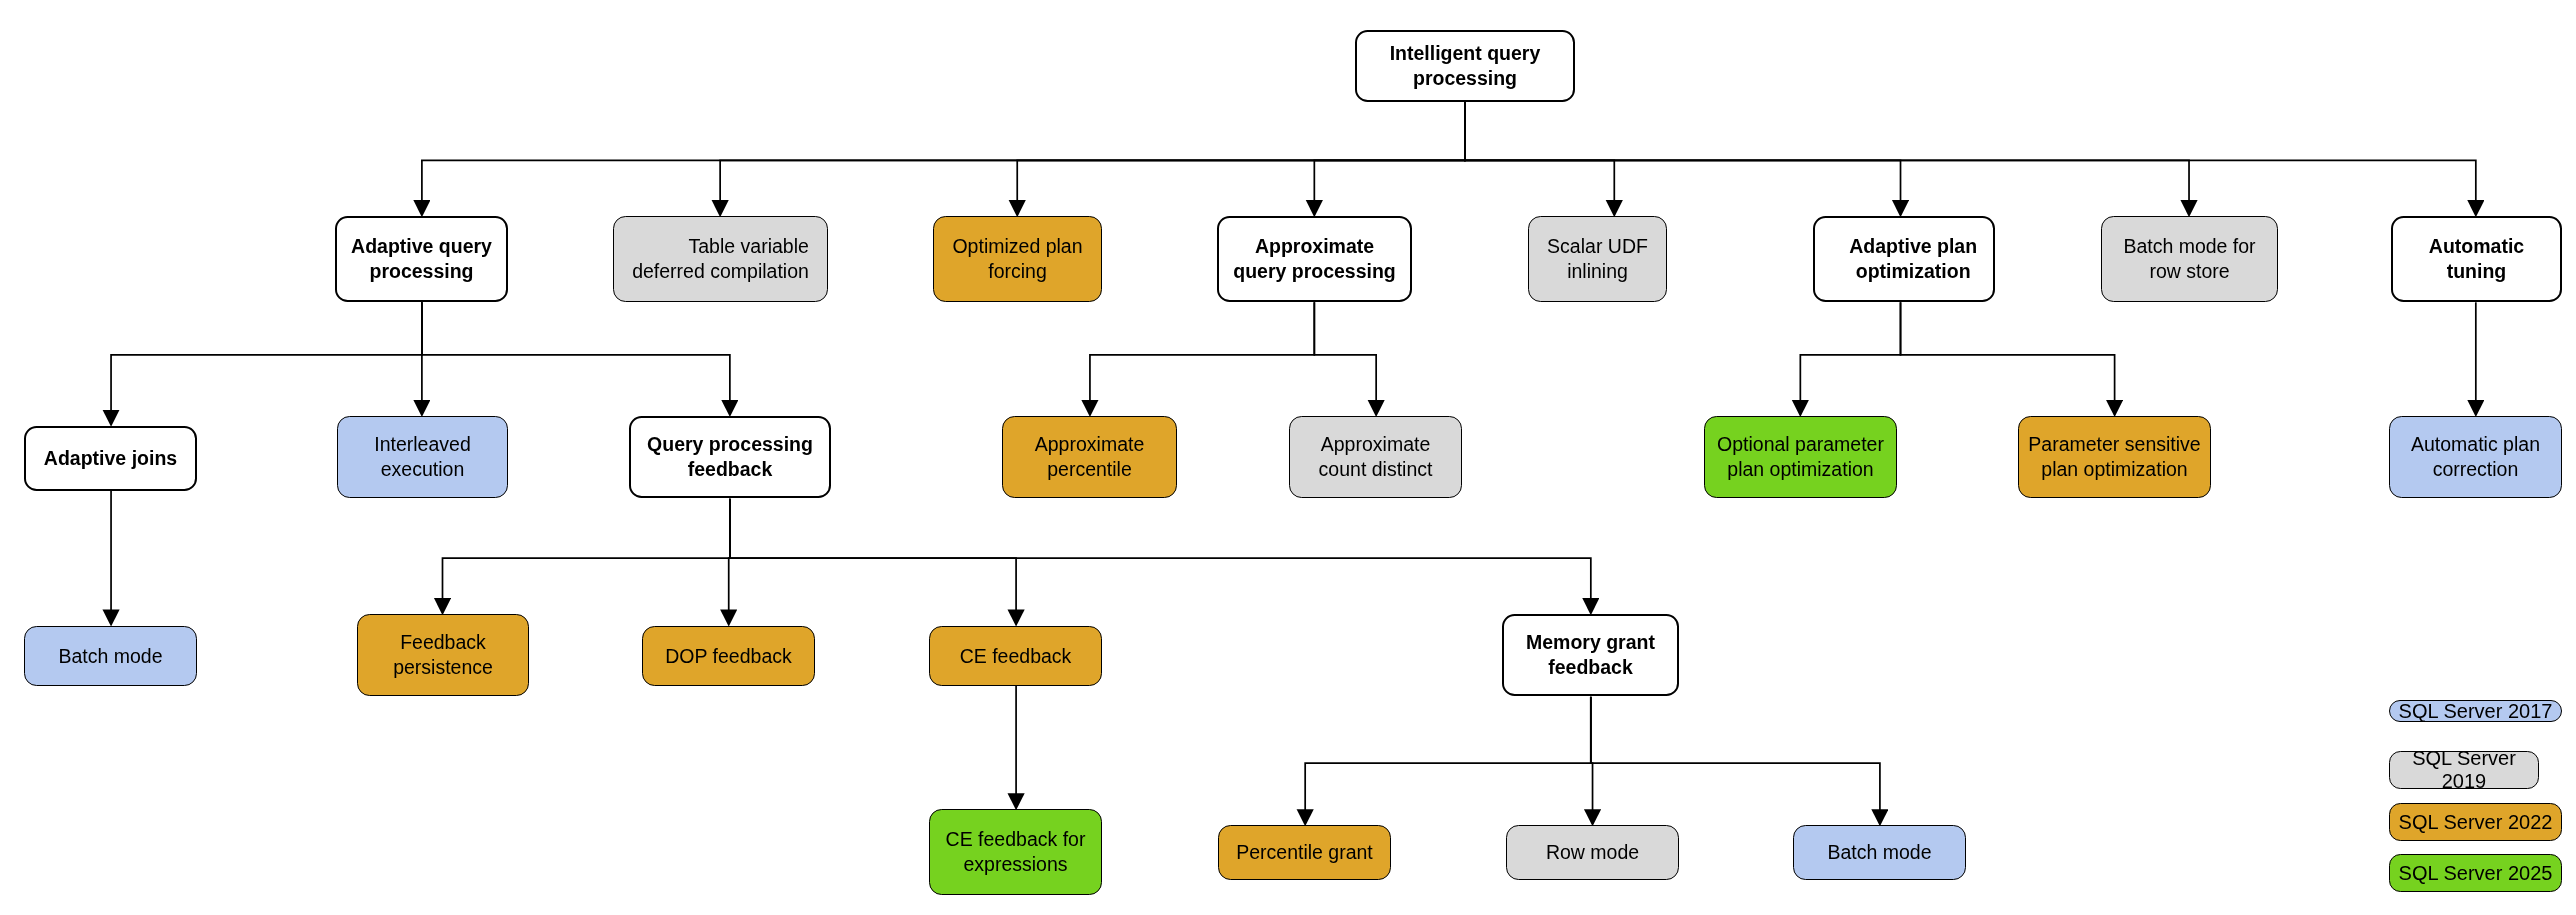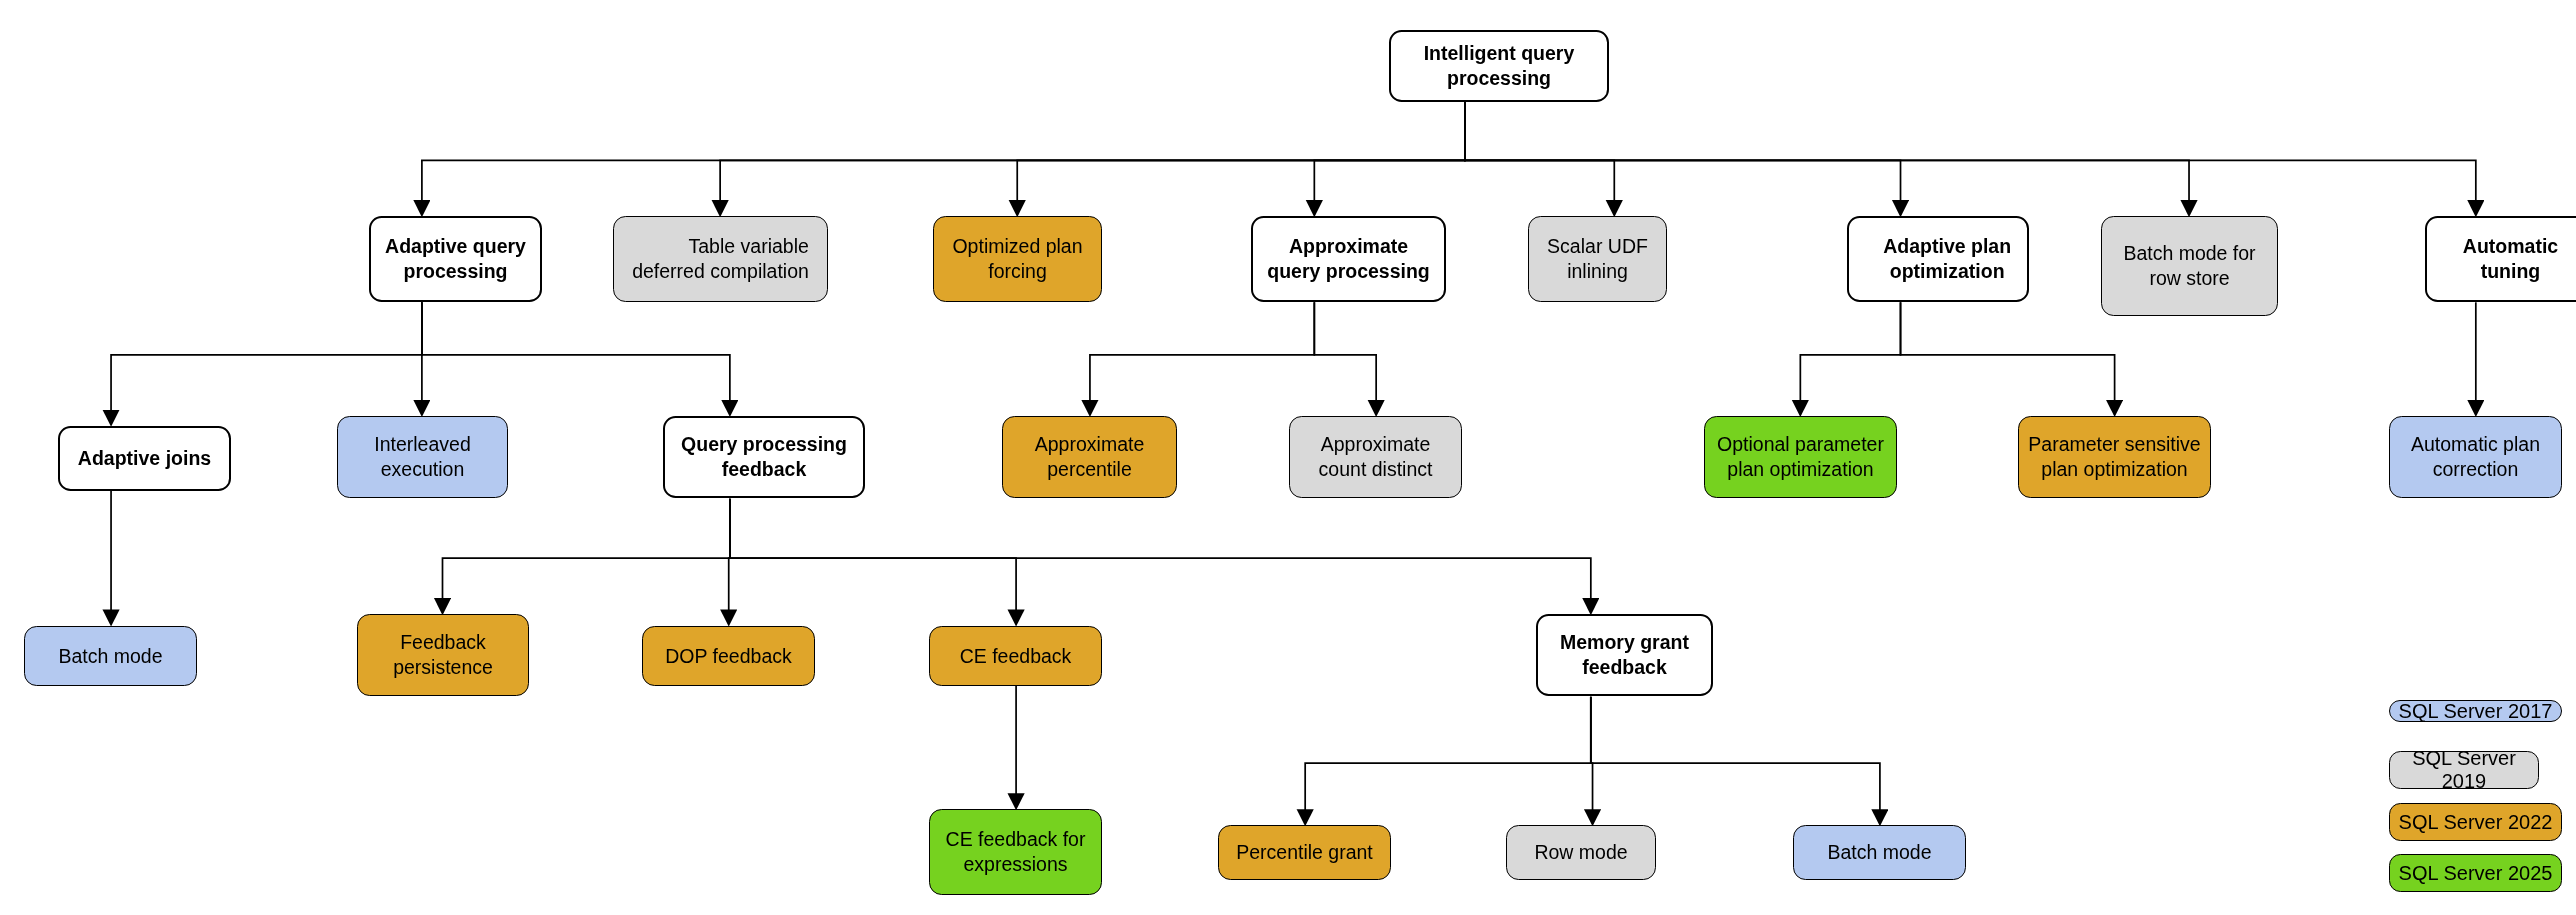--- a/index.html
+++ b/index.html
@@ -34,21 +34,20 @@
     white-space: pre-line;
     font-size: 19.5px;
     line-height: 1.28;
     color: #000000;
     padding: 2.3px 5.7px;
   }
   .v-parent {
     background: #ffffff;
     font-weight: bold;
     border-width: 2.3px;
-    margin-left: 34px;
   }
   .v-2017 { background: var(--c2017); }
   .v-2019 { background: var(--c2019); }
   .v-2022 { background: var(--c2022); }
   .v-2025 { background: var(--c2025); }
   .legend-chip {
     position: absolute;
     box-sizing: border-box;
     border: 1.7px solid #000000;
     border-radius: 11.4px;
@@ -106,21 +105,21 @@
       <div class="node v-2019" style="left: 613px; top: 216px; width: 215px; height: 86px; text-align: right;">Table variable
 deferred compilation</div>
       <div class="node v-2022" style="left: 933px; top: 216px; width: 169px; height: 86px;">Optimized plan
 forcing</div>
       <div class="node v-parent" style="left: 1217px; top: 216px; width: 195px; height: 86px;">Approximate
 query processing</div>
       <div class="node v-2019" style="left: 1528px; top: 216px; width: 139px; height: 86px; text-align: center;">Scalar UDF
 inlining</div>
       <div class="node v-parent" style="left: 1813px; top: 216px; width: 182px; height: 86px; padding-left: 24px;">Adaptive plan
 optimization</div>
-      <div class="node v-2019" style="left: 2101px; top: 216px; width: 177px; height: 100px;">Batch mode for
+      <div class="node v-2019" style="left: 2101px; top: 216px; width: 177px; height: 86px;">Batch mode for
 row store</div>
       <div class="node v-parent" style="left: 2391px; top: 216px; width: 171px; height: 86px;">Automatic
 tuning</div>
       <div class="node v-parent" style="left: 24px; top: 426px; width: 173px; height: 65px;">Adaptive joins</div>
       <div class="node v-2017" style="left: 337px; top: 416px; width: 171px; height: 82px;">Interleaved
 execution</div>
       <div class="node v-parent" style="left: 629px; top: 416px; width: 202px; height: 82px;">Query processing
 feedback</div>
       <div class="node v-2022" style="left: 1002px; top: 416px; width: 175px; height: 82px;">Approximate
 percentile</div>
@@ -135,21 +134,21 @@
       <div class="node v-2017" style="left: 24px; top: 626px; width: 173px; height: 60px;">Batch mode</div>
       <div class="node v-2022" style="left: 357px; top: 614px; width: 172px; height: 82px;">Feedback
 persistence</div>
       <div class="node v-2022" style="left: 642px; top: 626px; width: 173px; height: 60px;">DOP feedback</div>
       <div class="node v-2022" style="left: 929px; top: 626px; width: 173px; height: 60px;">CE feedback</div>
       <div class="node v-parent" style="left: 1502px; top: 614px; width: 177px; height: 82px;">Memory grant
 feedback</div>
       <div class="node v-2025" style="left: 929px; top: 809px; width: 173px; height: 86px;">CE feedback for
 expressions</div>
       <div class="node v-2022" style="left: 1218px; top: 825px; width: 173px; height: 55px;">Percentile grant</div>
-      <div class="node v-2019" style="left: 1506px; top: 825px; width: 150px; height: 55px;">Row mode</div>
+      <div class="node v-2019" style="left: 1506px; top: 825px; width: 173px; height: 55px;">Row mode</div>
       <div class="node v-2017" style="left: 1793px; top: 825px; width: 173px; height: 55px;">Batch mode</div>
     </div>
   <div id="legend">
       <div class="legend-chip v-2017" style="left: 2389px; top: 700px; width: 173px; height: 22px;">SQL Server 2017</div>
       <div class="legend-chip v-2019" style="left: 2389px; top: 751px; width: 150px; height: 38px;">SQL Server 2019</div>
       <div class="legend-chip v-2022" style="left: 2389px; top: 803px; width: 173px; height: 38px;">SQL Server 2022</div>
       <div class="legend-chip v-2025" style="left: 2389px; top: 854px; width: 173px; height: 38px;">SQL Server 2025</div>
     </div>
 </div>
 

